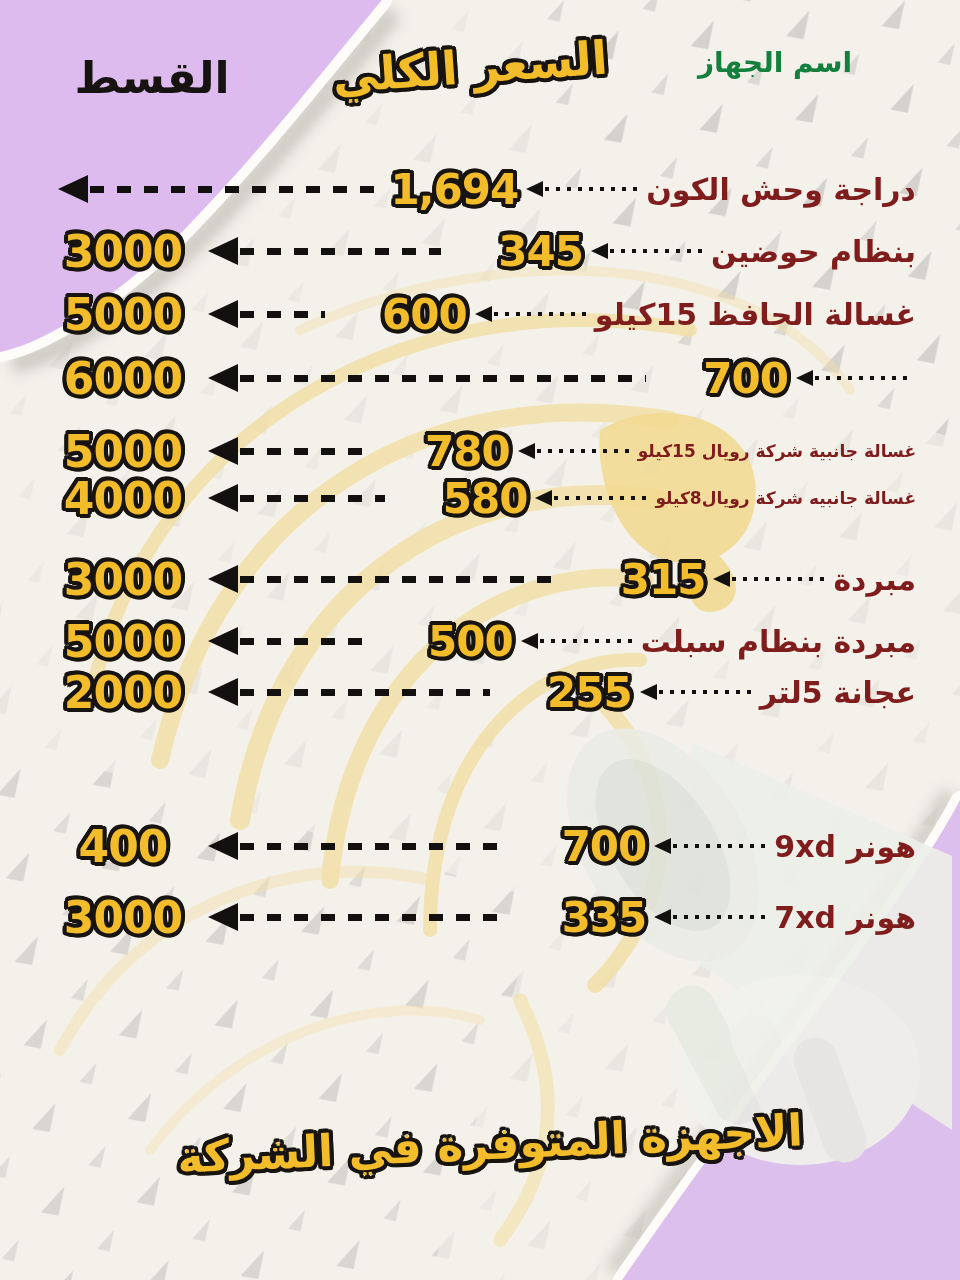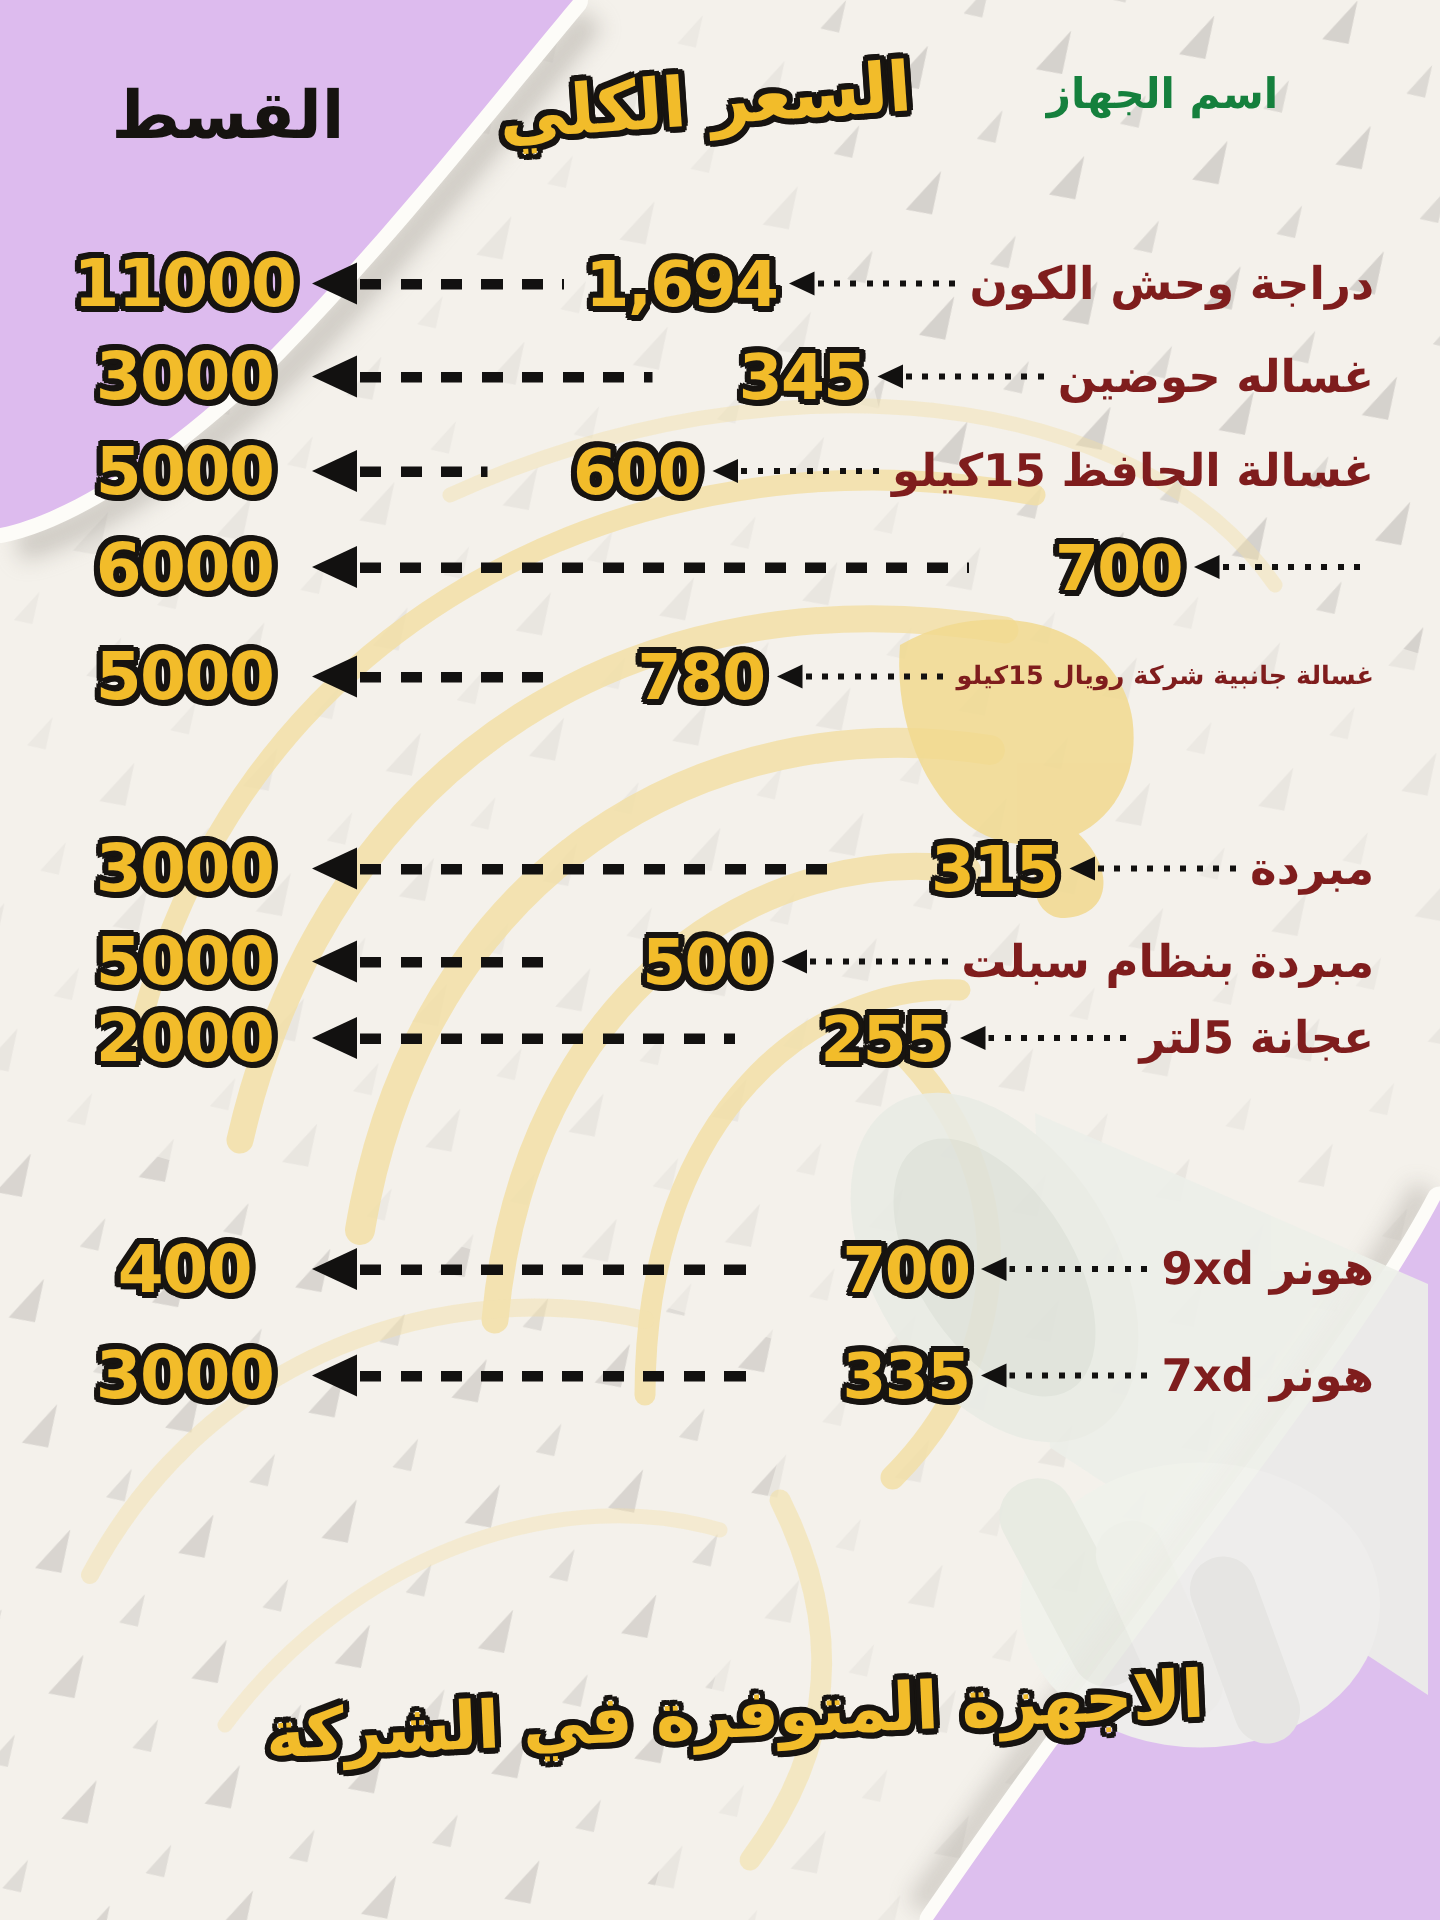--- a/index.html
+++ b/index.html
@@ -108,21 +108,20 @@
     <rect x="808" y="1035" width="44" height="130" rx="22" transform="rotate(-20 830 1100)" fill="#e7eae2"></rect>
   </g>
 </svg>
 
 <div class="hdr hdr-inst">القسط</div>
 <div class="hdr hdr-price bubble">السعر الكلي</div>
 <div class="hdr hdr-name">اسم الجهاز</div>
 
 <div id="rows">
   <div class="row" style="top: 160px;">
-    <div class="cell inst bubble">11000</div>
     <div class="arrow-long">
         <i class="ahead"></i>
         <i class="adash"></i>
       </div>
     <div class="cell price bubble">1,694</div>
     <div class="arrow-mid">
         <i class="ahead sm"></i>
         <i class="adots"></i>
       </div>
     <div class="cell name" dir="rtl">دراجة وحش الكون</div>
@@ -132,21 +131,21 @@
     <div class="cell inst bubble">3000</div>
     <div class="arrow-long">
         <i class="ahead"></i>
         <i class="adash"></i>
       </div>
     <div class="cell price bubble">345</div>
     <div class="arrow-mid">
         <i class="ahead sm"></i>
         <i class="adots"></i>
       </div>
-    <div class="cell name" dir="rtl">غساله حوضين</div>
+    <div class="cell name" dir="rtl">بنظام حوضين</div>
   </div>
 
   <div class="row" style="top: 285px;">
     <div class="cell inst bubble">5000</div>
     <div class="arrow-long">
         <i class="ahead"></i>
         <i class="adash"></i>
       </div>
     <div class="cell price bubble">600</div>
     <div class="arrow-mid">
@@ -176,20 +175,33 @@
         <i class="adash"></i>
       </div>
     <div class="cell price bubble">780</div>
     <div class="arrow-mid">
         <i class="ahead sm"></i>
         <i class="adots"></i>
       </div>
     <div class="cell name" dir="rtl">غسالة جانبية شركة رويال 15كيلو</div>
   </div>
 
+  <div class="row small" style="top: 469px;">
+    <div class="cell inst bubble">4000</div>
+    <div class="arrow-long">
+        <i class="ahead"></i>
+        <i class="adash"></i>
+      </div>
+    <div class="cell price bubble">580</div>
+    <div class="arrow-mid">
+        <i class="ahead sm"></i>
+        <i class="adots"></i>
+      </div>
+    <div class="cell name" dir="rtl">غسالة جانبيه شركة رويال8كيلو</div>
+  </div>
 
   <div class="row" style="top: 550px;">
     <div class="cell inst bubble">3000</div>
     <div class="arrow-long">
         <i class="ahead"></i>
         <i class="adash"></i>
       </div>
     <div class="cell price bubble">315</div>
     <div class="arrow-mid">
         <i class="ahead sm"></i>

